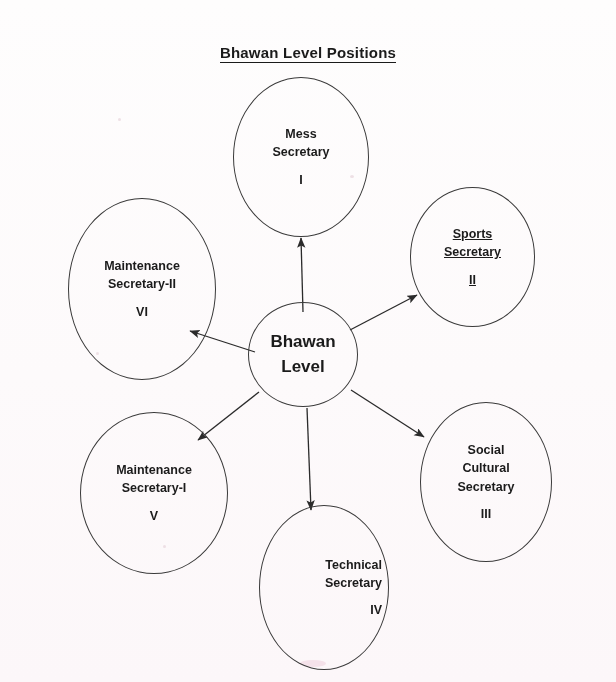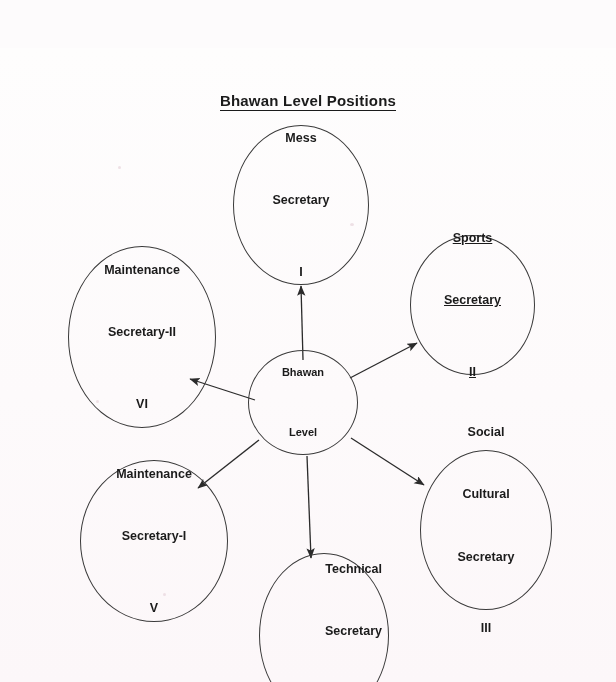--- a/index.html
+++ b/index.html
@@ -11,21 +11,20 @@
     height: 682px;
     background: #fdfbfc;
     font-family: "Liberation Sans", sans-serif;
     position: relative;
     overflow: hidden;
   }
   #diagram-root {
     position: absolute;
     inset: 0;
     background: linear-gradient(180deg, #fefdfd 0%, #fdfafb 55%, #fcf7f9 100%);
-    margin-top: 48px;
   }
   .title {
     position: absolute;
     left: 0;
     right: 0;
     top: 44px;
     text-align: center;
     font-size: 15px;
     font-weight: bold;
     color: #1b1b1b;
@@ -51,32 +50,31 @@
     flex-direction: column;
     align-items: center;
     justify-content: center;
     text-align: center;
     font-size: 12.5px;
     font-weight: bold;
     color: #1b1b1b;
     line-height: 1.45;
     box-sizing: border-box;
     padding: 4px 6px;
-    gap: 44px;
   }
   .node .line {
     display: block;
     white-space: nowrap;
   }
   .node .num {
     display: block;
     margin-top: 9px;
   }
   .node.center {
-    font-size: 11px;
+    font-size: 17px;
   }
   .speck {
     position: absolute;
     background: #e8d7de;
     border-radius: 50%;
     opacity: 0.75;
   }
 </style>
 </head>
 <body>

